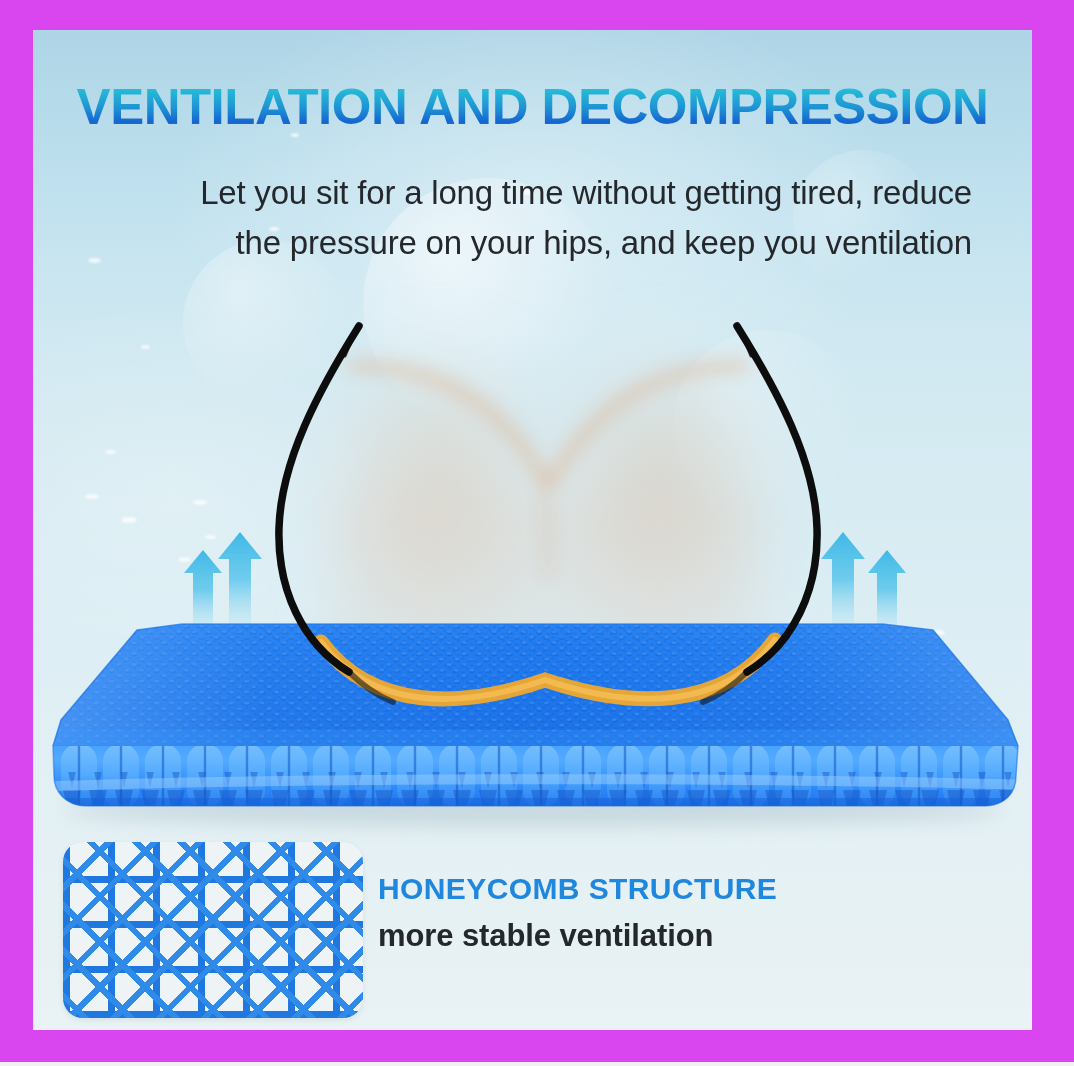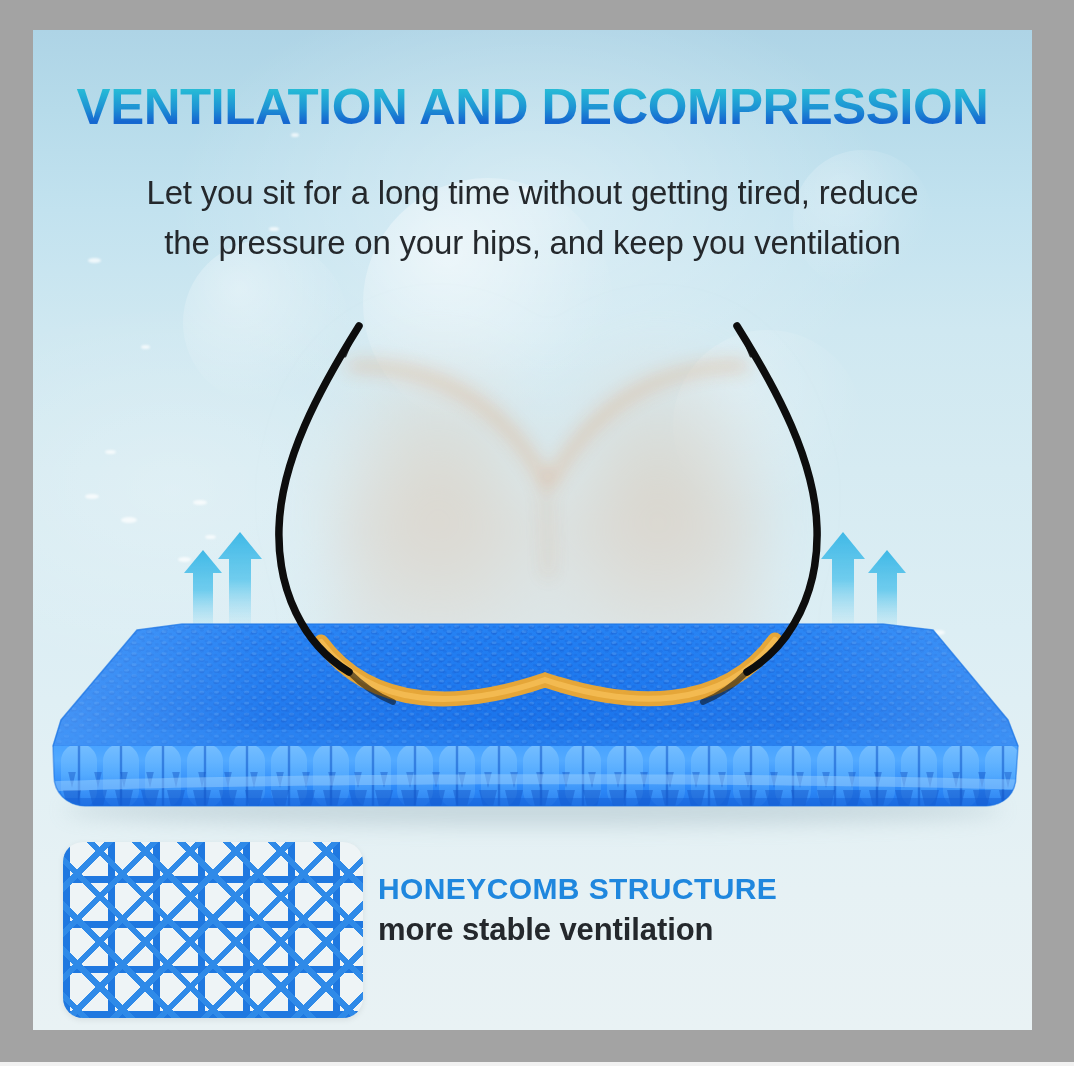--- a/index.html
+++ b/index.html
@@ -12,21 +12,21 @@
     width: 1074px;
     height: 1066px;
     font-family: "Liberation Sans", sans-serif;
     overflow: hidden;
   }
 
   #page {
     position: relative;
     width: 1074px;
     height: 1062px;
-    background: #a3a3a3;
+    background: #d946ef;
   }
 
   
   #panel {
     position: absolute;
     left: 33px;
     top: 30px;
     width: 999px;
     height: 1000px;
     overflow: hidden;
@@ -85,21 +85,21 @@
     -webkit-text-fill-color: transparent;
     text-shadow: none;
     white-space: nowrap;
   }
 
   #subtitle {
     position: absolute;
     left: 60px;
     top: 138px;
     width: 879px;
-    text-align: center;
+    text-align: right;
     font-size: 33px;
     line-height: 1.52;
     color: #24282c;
     letter-spacing: -0.2px;
   }
 
   
   #cushion-wrap {
     position: absolute;
     left: 0;
@@ -151,21 +151,21 @@
     color: #1f87de;
     letter-spacing: 0.4px;
     line-height: 1.25;
   }
   #caption-sub {
     font-size: 31px;
     font-weight: bold;
     color: #24282c;
     letter-spacing: -0.1px;
     line-height: 1.3;
-    margin-top: 2px;
+    margin-top: 8px;
   }
 </style>
 </head>
 <body>
 
 <div id="page">
 
   <div id="panel">
 
     <div class="bubble" style="left:330px; top:148px; width:250px; height:250px;"></div>

